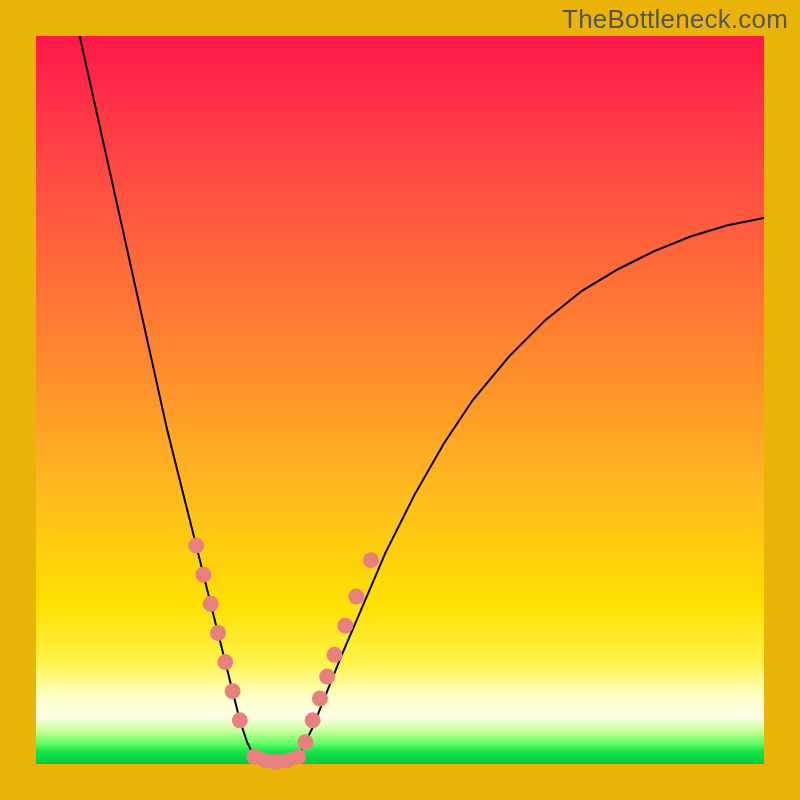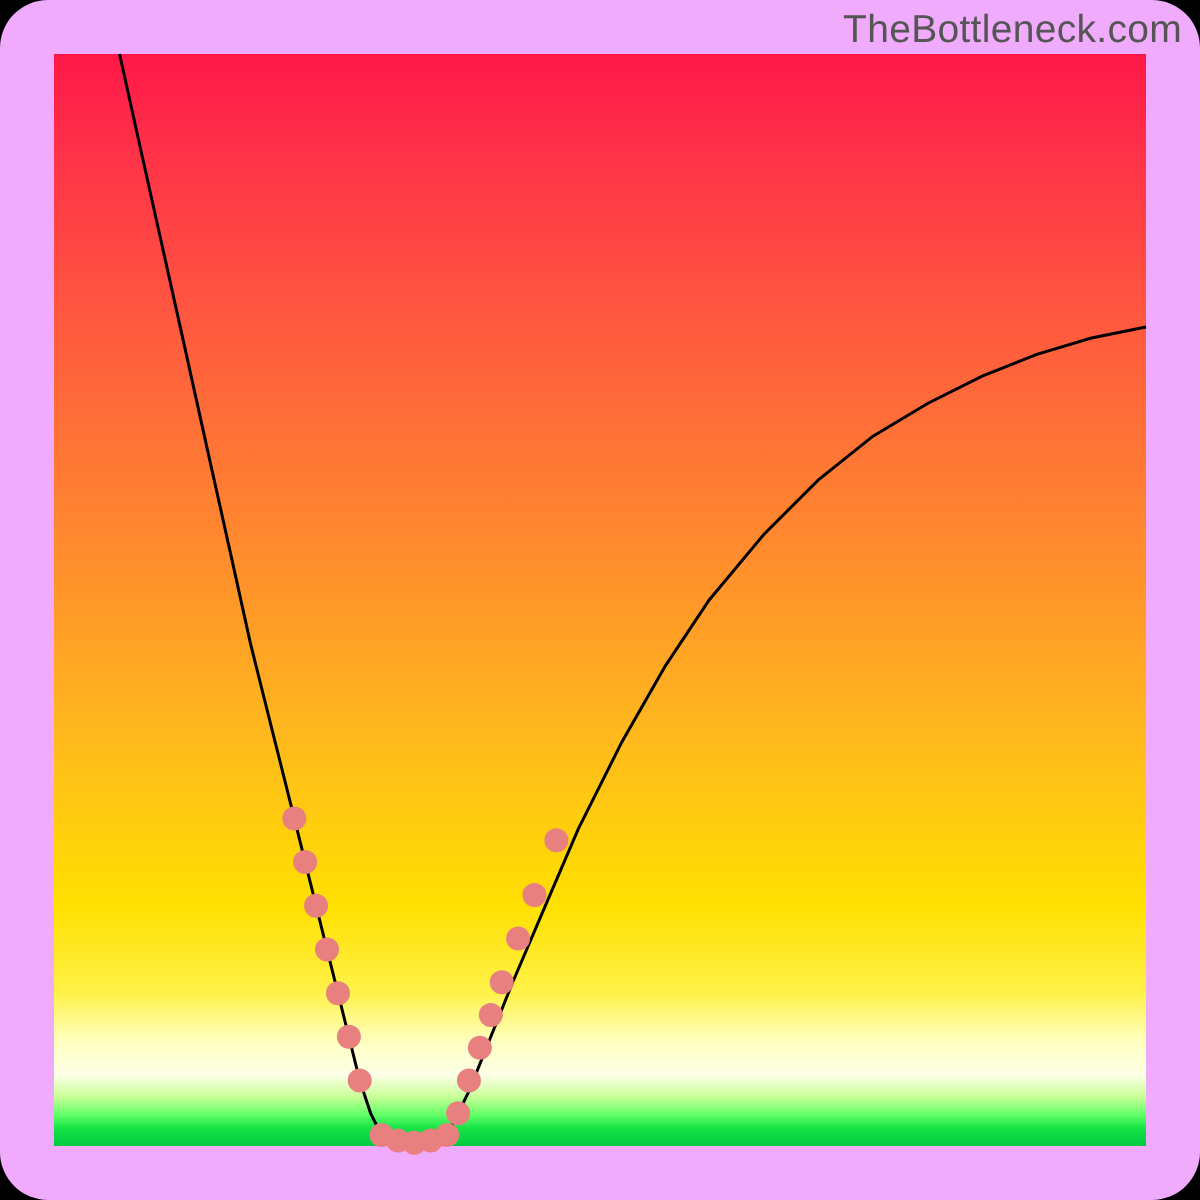--- a/index.html
+++ b/index.html
@@ -10,22 +10,21 @@
     overflow: hidden;
     background: #000;
     font-family: Arial, Helvetica, sans-serif;
   }
   .frame {
     position: absolute;
     left: 0;
     top: 0;
     width: 800px;
     height: 800px;
-    background: #f0abfc;
-    border-radius: 32px;
+    background: #eab308;
   }
   .watermark {
     position: absolute;
     top: 4px;
     right: 12px;
     color: #555;
     font-size: 26px;
     font-weight: 400;
     letter-spacing: 0.2px;
     user-select: none;

